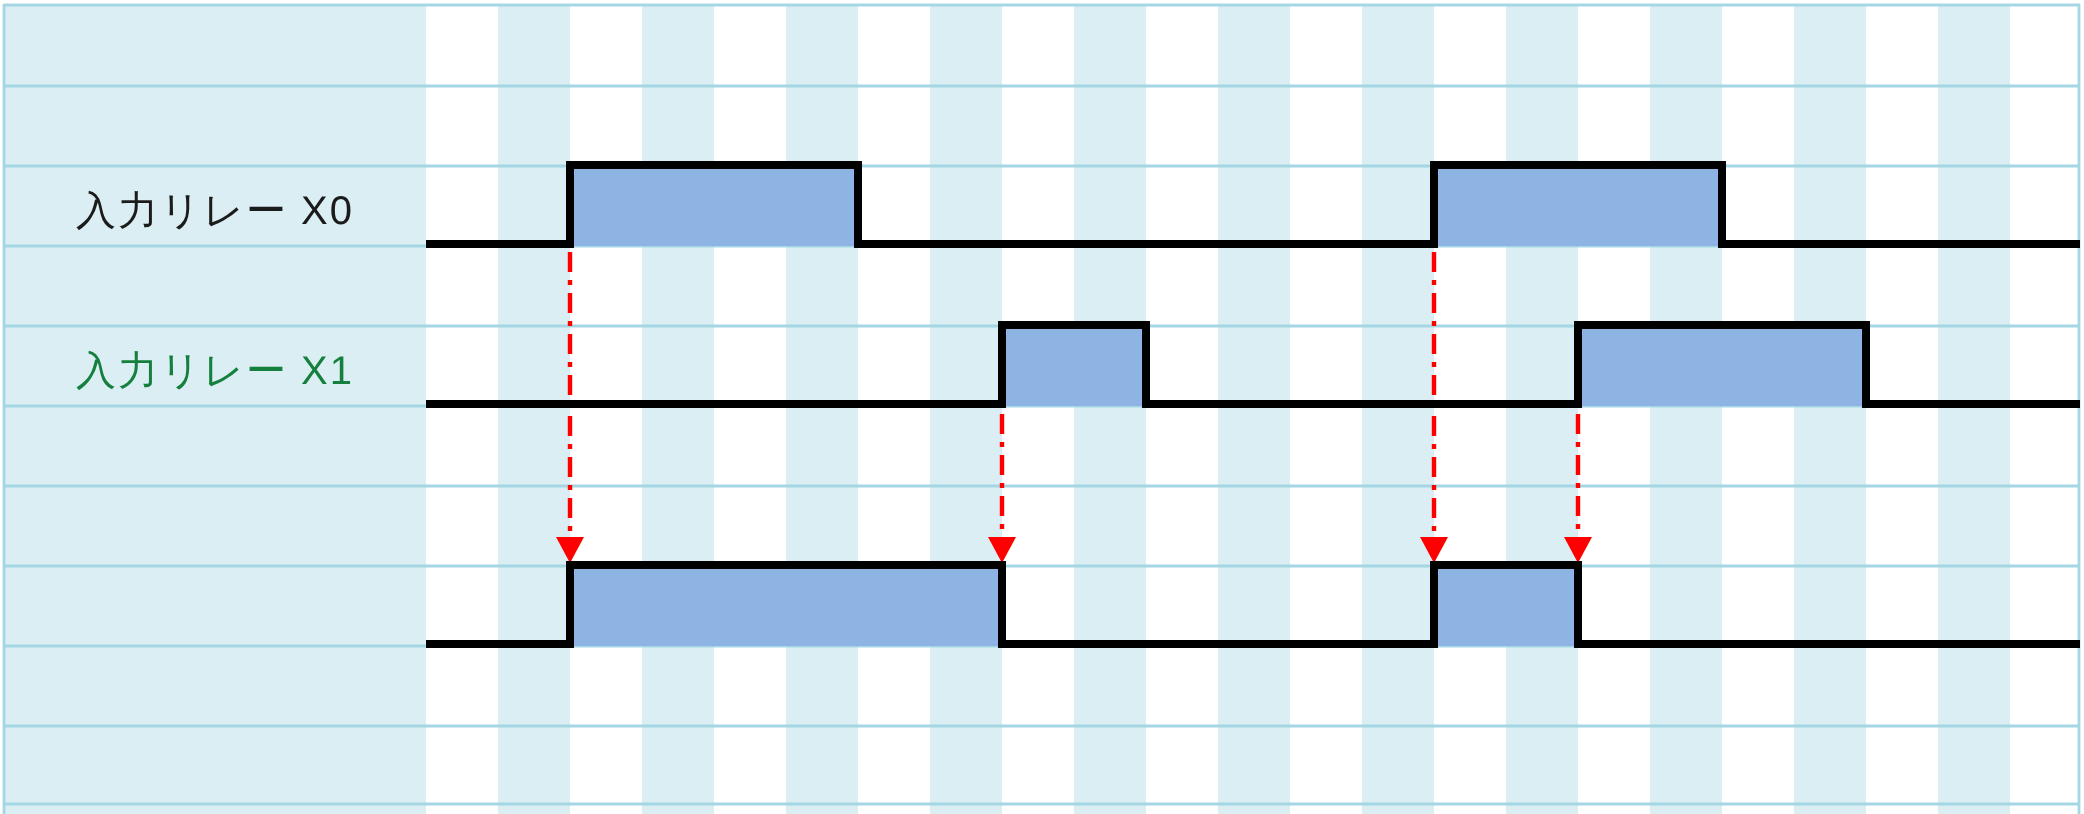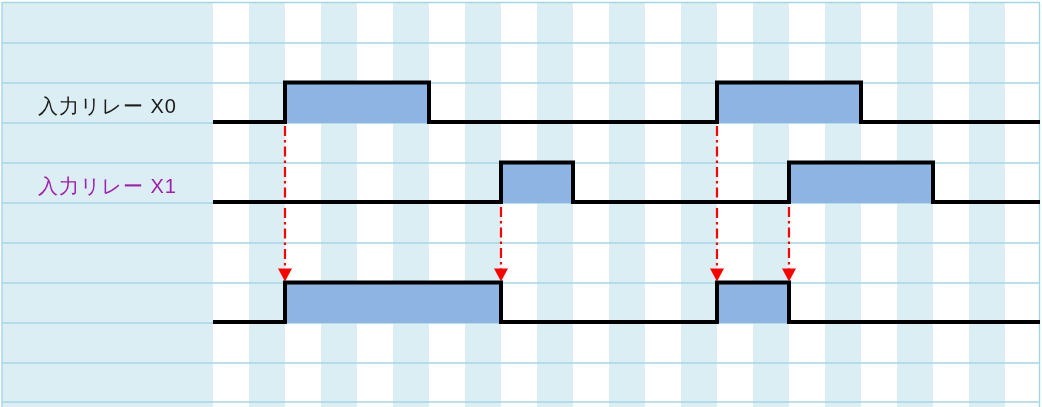--- a/index.html
+++ b/index.html
@@ -81,14 +81,14 @@
       <rect x="717" y="82.5" width="144" height="40.5" fill="#8db4e2"></rect>
       <path d="M 213 122 H 285 V 82.5 H 429 V 122 H 717 V 82.5 H 861 V 122 H 1040" fill="none" stroke="#000000" stroke-width="4" stroke-linejoin="miter"></path>
       <rect x="501" y="162.5" width="72" height="40.5" fill="#8db4e2"></rect>
       <rect x="789" y="162.5" width="144" height="40.5" fill="#8db4e2"></rect>
       <path d="M 213 202 H 501 V 162.5 H 573 V 202 H 789 V 162.5 H 933 V 202 H 1040" fill="none" stroke="#000000" stroke-width="4" stroke-linejoin="miter"></path>
       <rect x="285" y="282.5" width="216" height="40.5" fill="#8db4e2"></rect>
       <rect x="717" y="282.5" width="72" height="40.5" fill="#8db4e2"></rect>
       <path d="M 213 322 H 285 V 282.5 H 501 V 322 H 717 V 282.5 H 789 V 322 H 1040" fill="none" stroke="#000000" stroke-width="4" stroke-linejoin="miter"></path>
     </svg>
   <div class="sig-label" id="label-x0" style="color: rgb(27, 27, 27);">入力リレー X0</div>
-  <div class="sig-label" id="label-x1" style="color: #a21caf;">入力リレー X1</div>
+  <div class="sig-label" id="label-x1" style="color: #15803d;">入力リレー X1</div>
 </div>
 
 </body></html>

